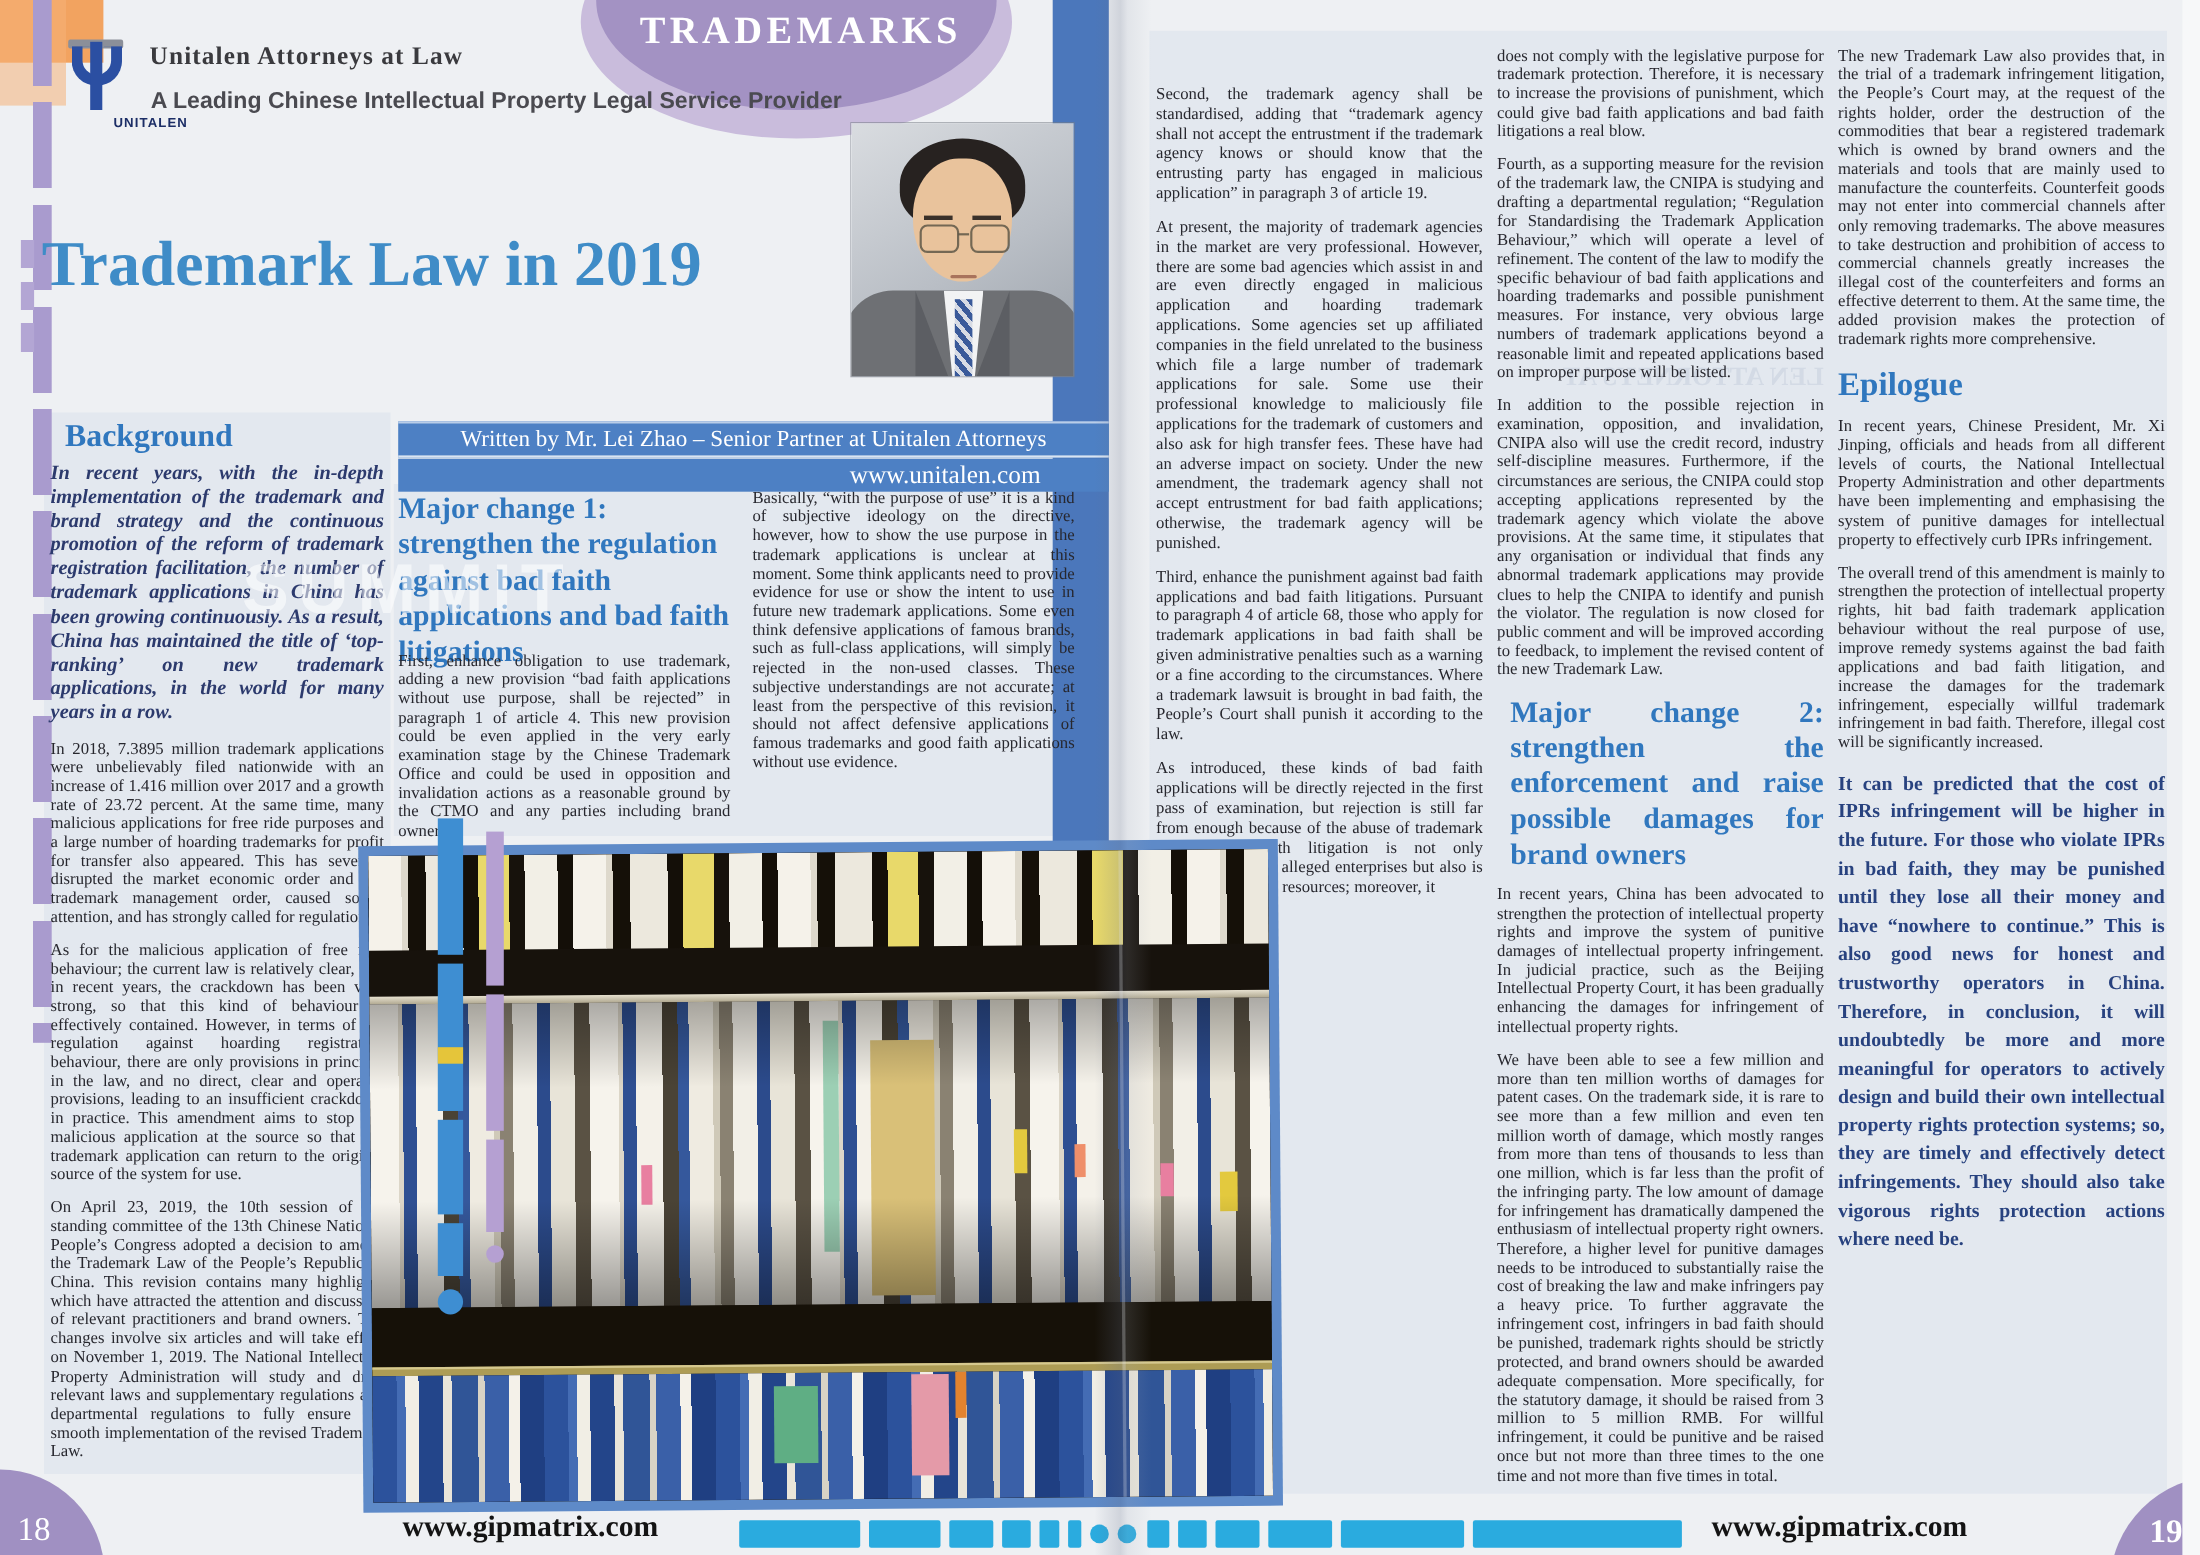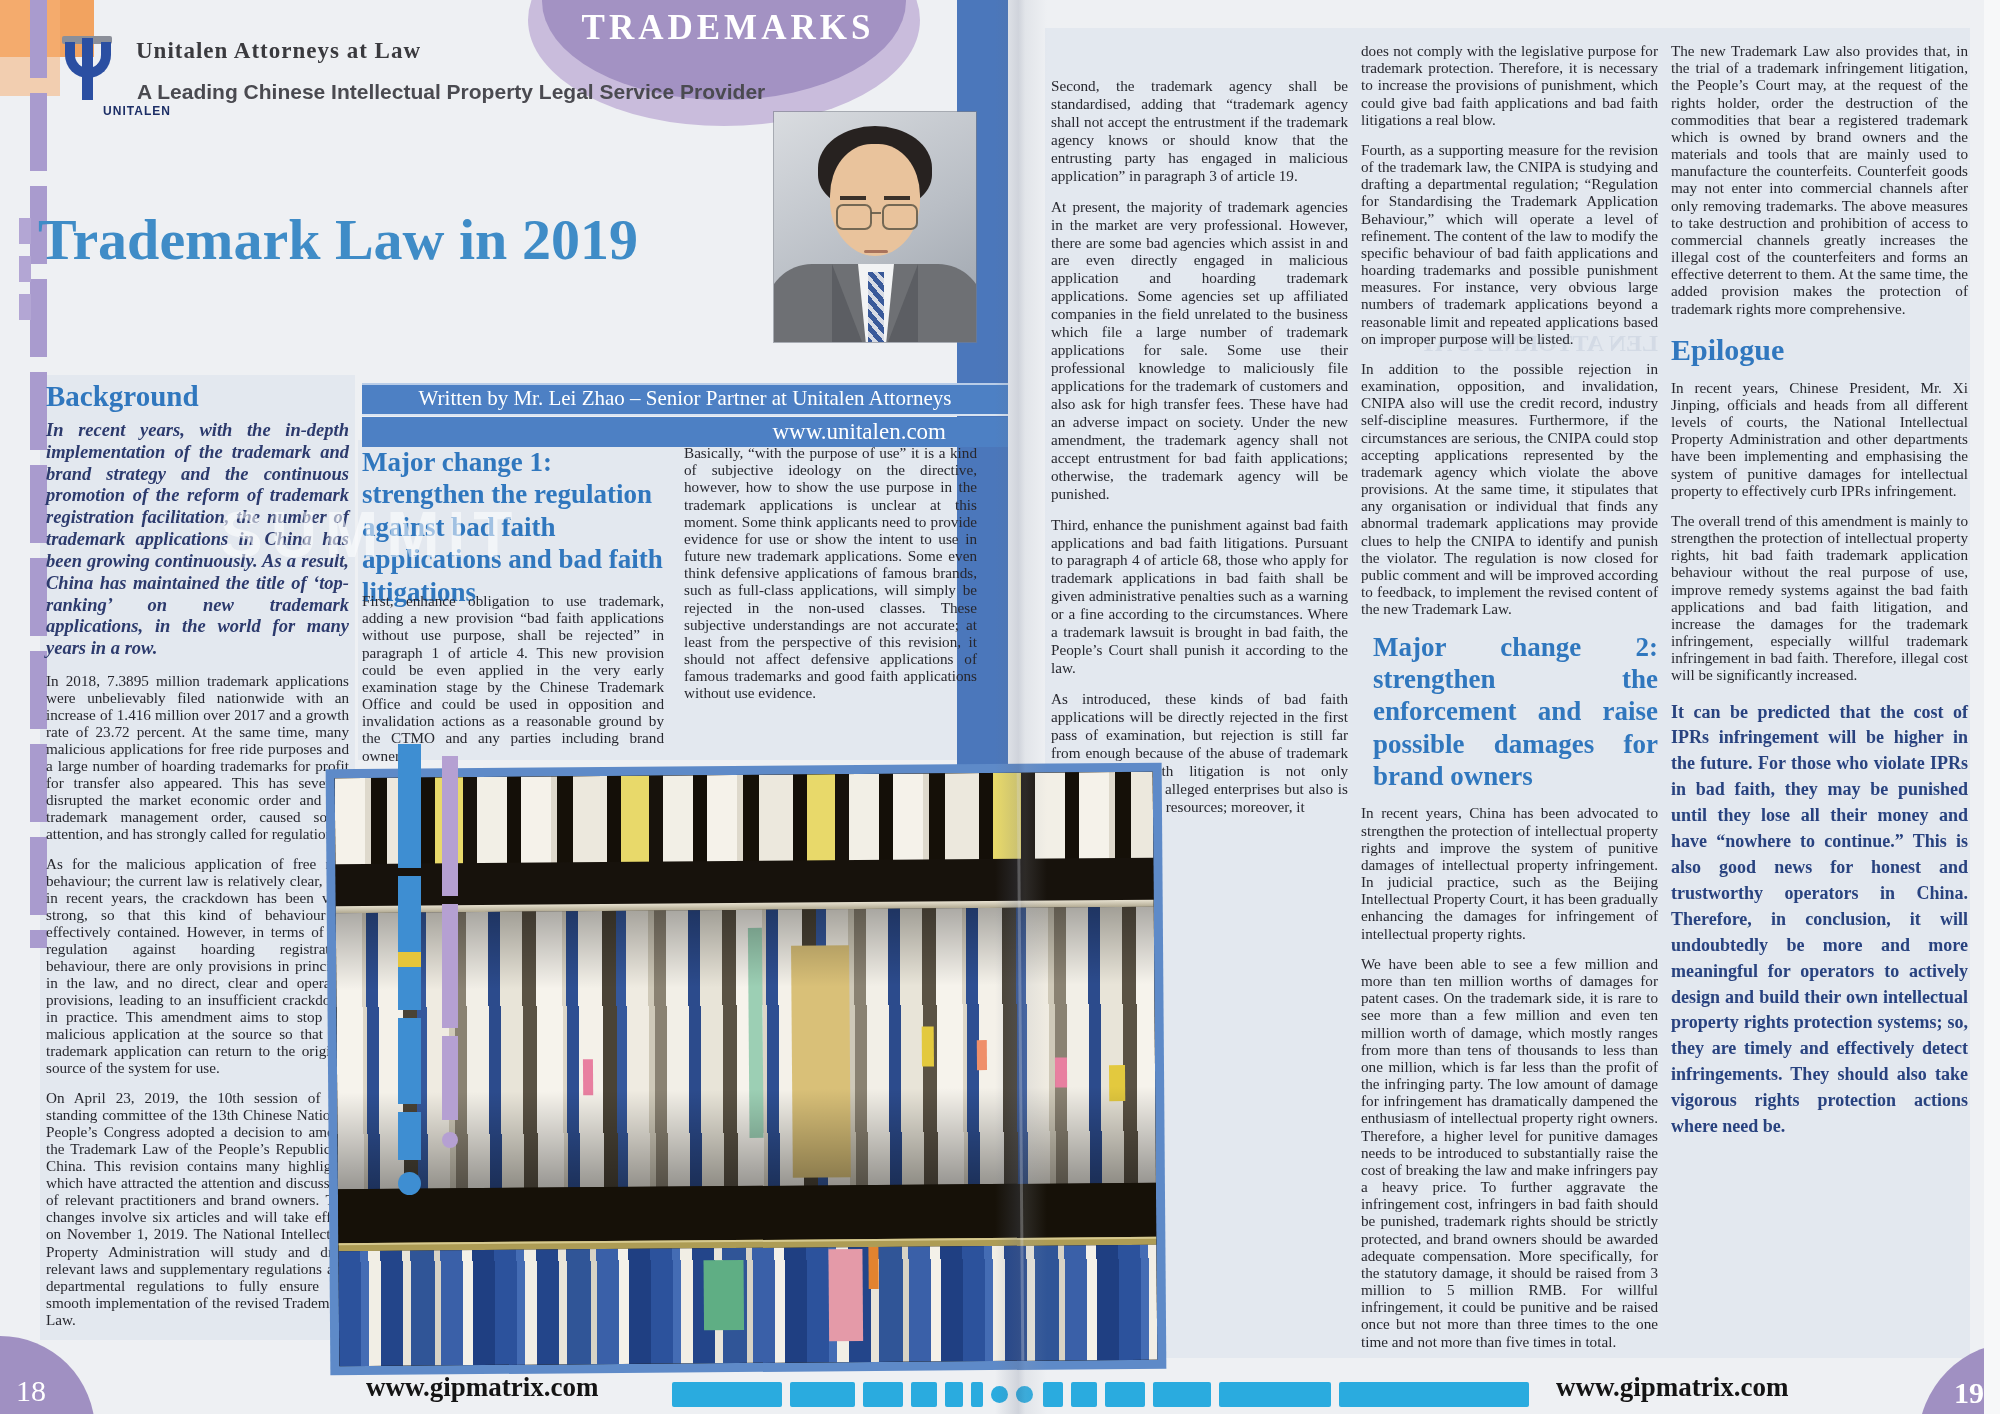--- a/index.html
+++ b/index.html
@@ -72,21 +72,21 @@
 
   
   .cap1{left:362px;top:383px;width:646px;height:29px;background:#4d80c4;z-index:3;
     border-top:2px solid #b9cde8;border-bottom:2px solid #d9e4f2;
     color:#fff;font-size:21px;text-align:center;line-height:27px;}
   .cap2{left:362px;top:417px;width:584px;height:30px;background:#4d80c4;z-index:3;
     color:#fff;font-size:23px;text-align:right;line-height:29px;padding-right:62px;}
 
   
   .h-blue{color:#3077be;font-weight:bold;}
-  .bg-head{left:46px;top:380px;font-size:29px;}
+  .bg-head{left:59px;top:380px;font-size:29px;}
   .intro{left:46px;top:420px;width:303px;font-size:18.5px;line-height:1.18;font-weight:bold;
     font-style:italic;color:#2c3a6d;text-align:justify;}
   .body-text{font-size:15.2px;line-height:1.13;text-align:justify;color:#27272e;}
   .body-text p{margin:0 0 13px 0;}
   .lp-col1{left:46px;top:672px;width:303px;line-height:1.12;}
   .mc1-head{left:362px;top:446px;width:302px;font-size:27px;line-height:1.2;}
   .mc1-body{left:362px;top:592px;width:302px;}
   .lp-col3{left:684px;top:444px;width:293px;}
 
   .rp-col{top:42px;width:297px;}

